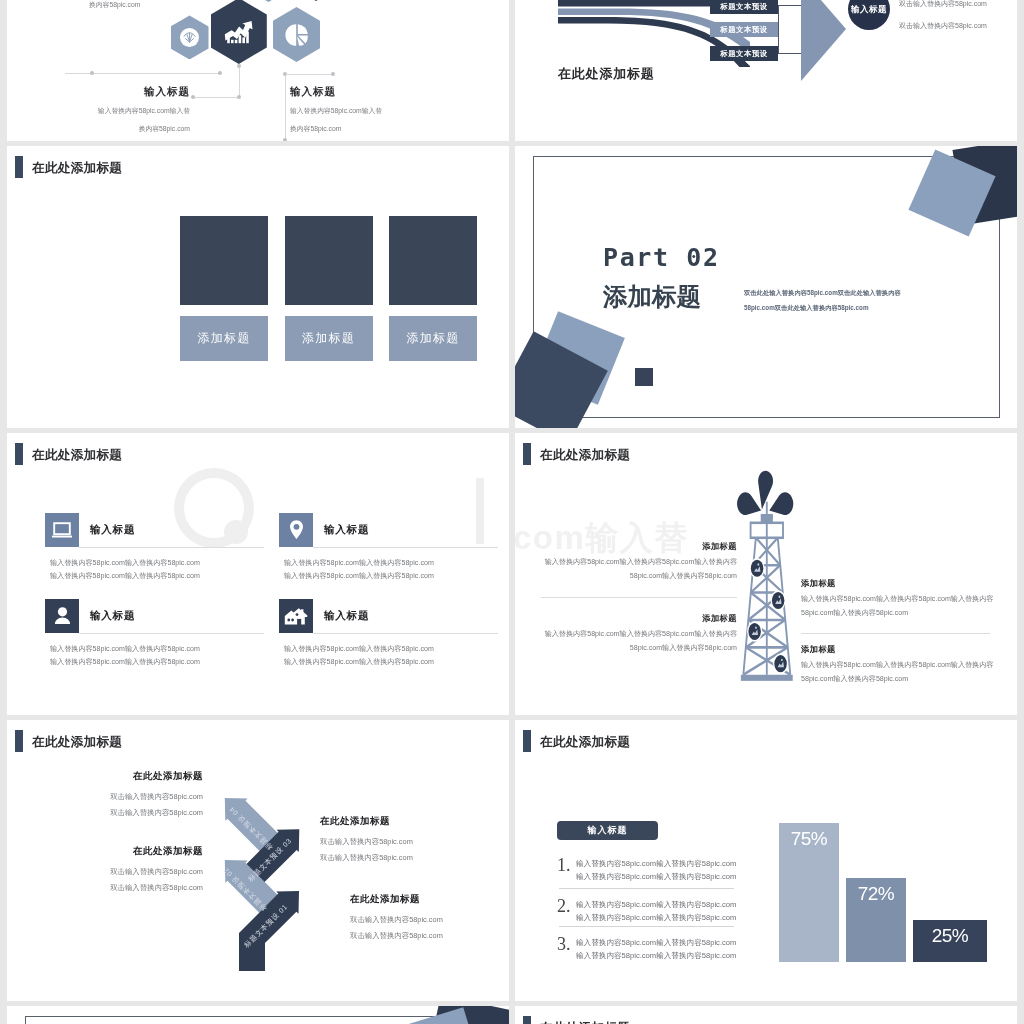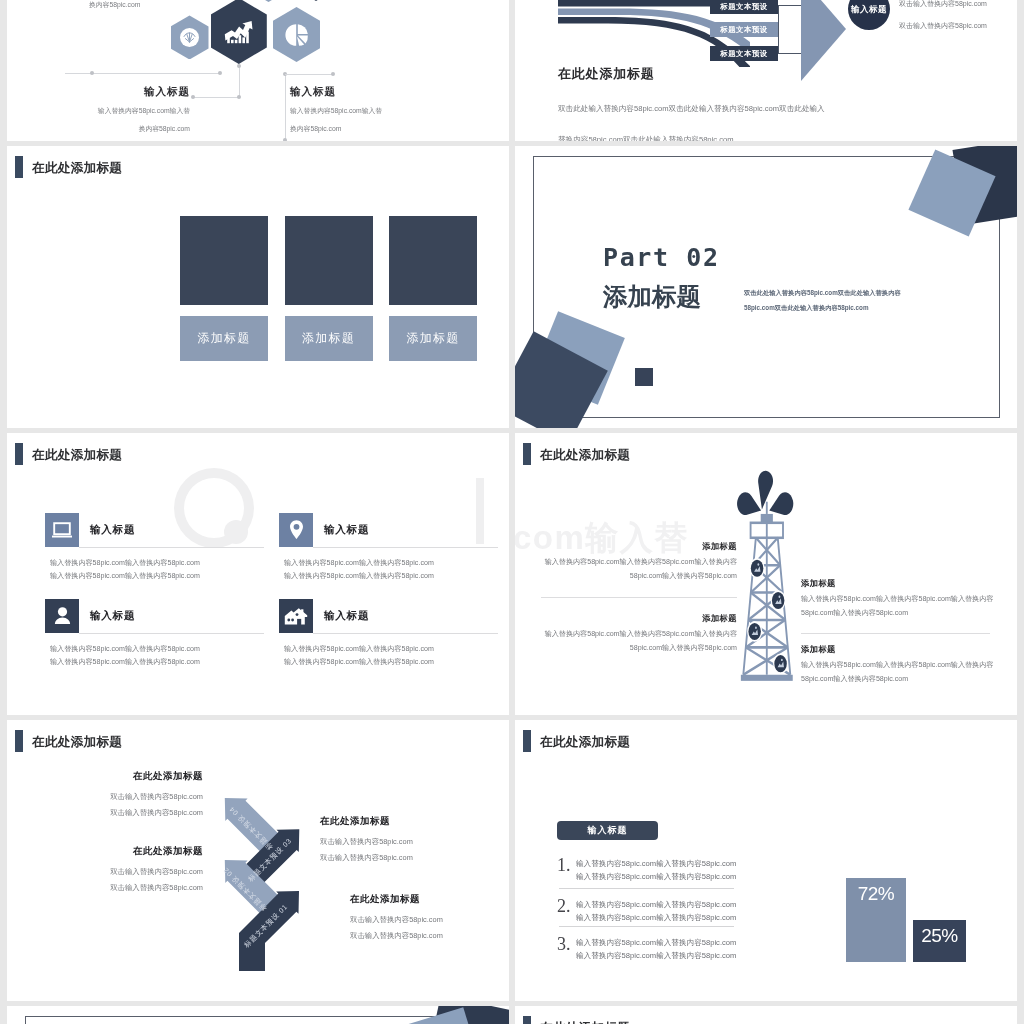--- a/index.html
+++ b/index.html
@@ -202,24 +202,20 @@
     <svg style="position:absolute;left:286px;top:118px" width="45" height="104" viewBox="0 0 45 104">
       <path d="M0 0 45 52 0 104z" fill="#8496b2"></path>
     </svg>
     <div style="position:absolute;left:333px;top:129px;width:42px;height:42px;border-radius:50%;
                 background:#27324a"></div>
     <div class="lbl" style="left:336px;top:145px">输入标题</div>
     <div class="sb" style="left:384px;top:136px">双击输入替换内容58pic.com</div>
     <div class="sb" style="left:384px;top:158px">双击输入替换内容58pic.com</div>
 
     <div class="h2">在此处添加标题</div>
-    <div class="pg">
-      <div>双击此处输入替换内容58pic.com双击此处输入替换内容58pic.com双击此处输入</div>
-      <div>替换内容58pic.com双击此处输入替换内容58pic.com</div>
-    </div>
   </div>
 
   <div class="slide" id="s1" style="left:7px;top:-141px">
 
     <div class="tp" style="left:82px;top:140px">换内容58pic.com</div>
 
     <div class="ln" style="left:58px;top:214px;width:155px;height:1px"></div>
     <div class="dt" style="left:83px;top:212px"></div>
     <div class="dt" style="left:211px;top:212px"></div>
 
@@ -496,24 +492,27 @@
       </span>
     </div>
     <div class="rule" style="top:206px"></div>
     <div class="row" style="top:216px">
       <span class="n">3.</span>
       <span class="t">
         <div>输入替换内容58pic.com输入替换内容58pic.com</div>
         <div>输入替换内容58pic.com输入替换内容58pic.com</div>
       </span>
     </div>
+    <div class="bar" style="left:264px;top:103px;width:60px;height:139px;background:#a8b5c9">
+      <span>75%</span>
+    </div>
     <div class="bar" style="left:331px;top:158px;width:60px;height:84px;background:#7f90aa">
       <span>72%</span>
     </div>
-    <div class="bar" style="left:398px;top:200px;width:53px;height:42px;background:#37435a">
+    <div class="bar" style="left:398px;top:200px;width:74px;height:42px;background:#37435a">
       <span>25%</span>
     </div>
   </div>
 
 </div>
 
 <div class="gut" style="left:0;top:0;width:7px;height:1024px"></div>
 <div class="gut" style="left:1017px;top:0;width:7px;height:1024px"></div>
 <div class="gut" style="left:509px;top:0;width:6px;height:1024px"></div>
 <div class="gut" style="left:0;top:141px;width:1024px;height:5px"></div>

